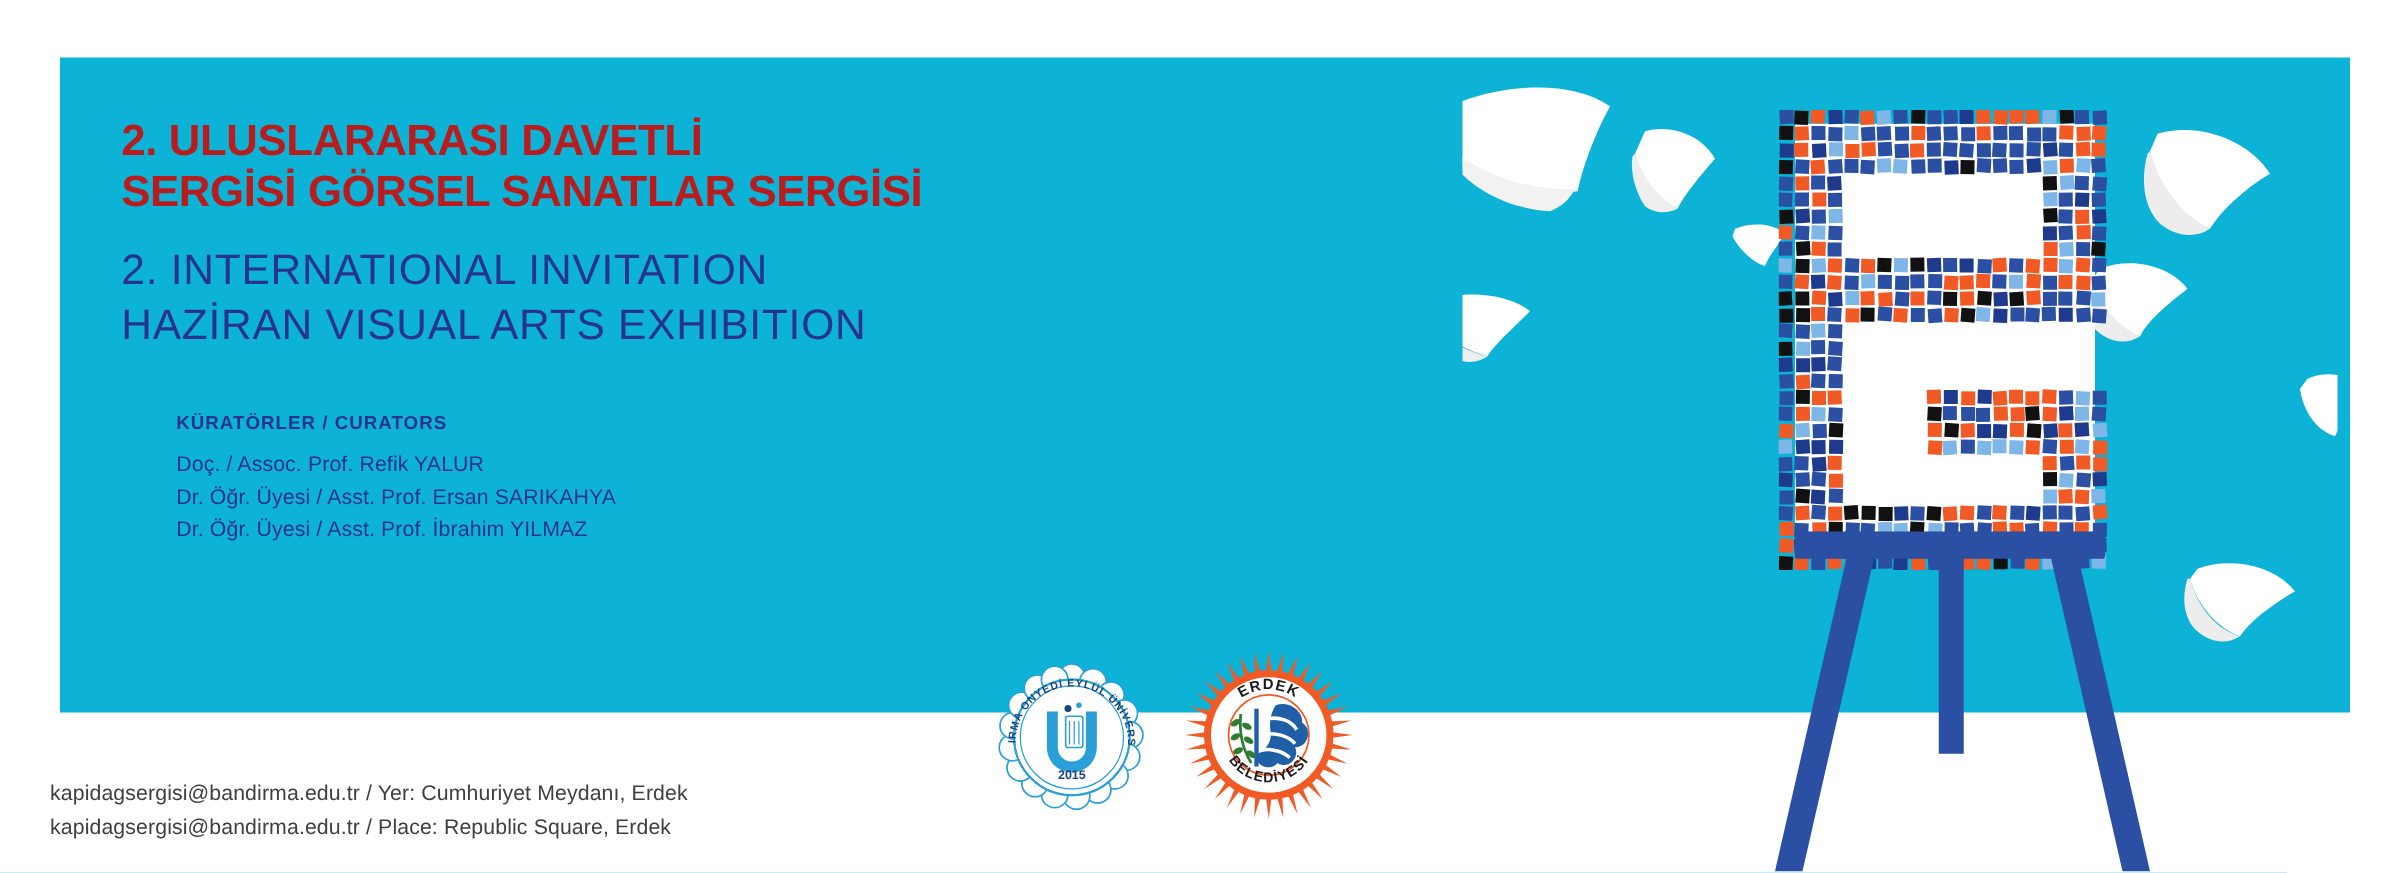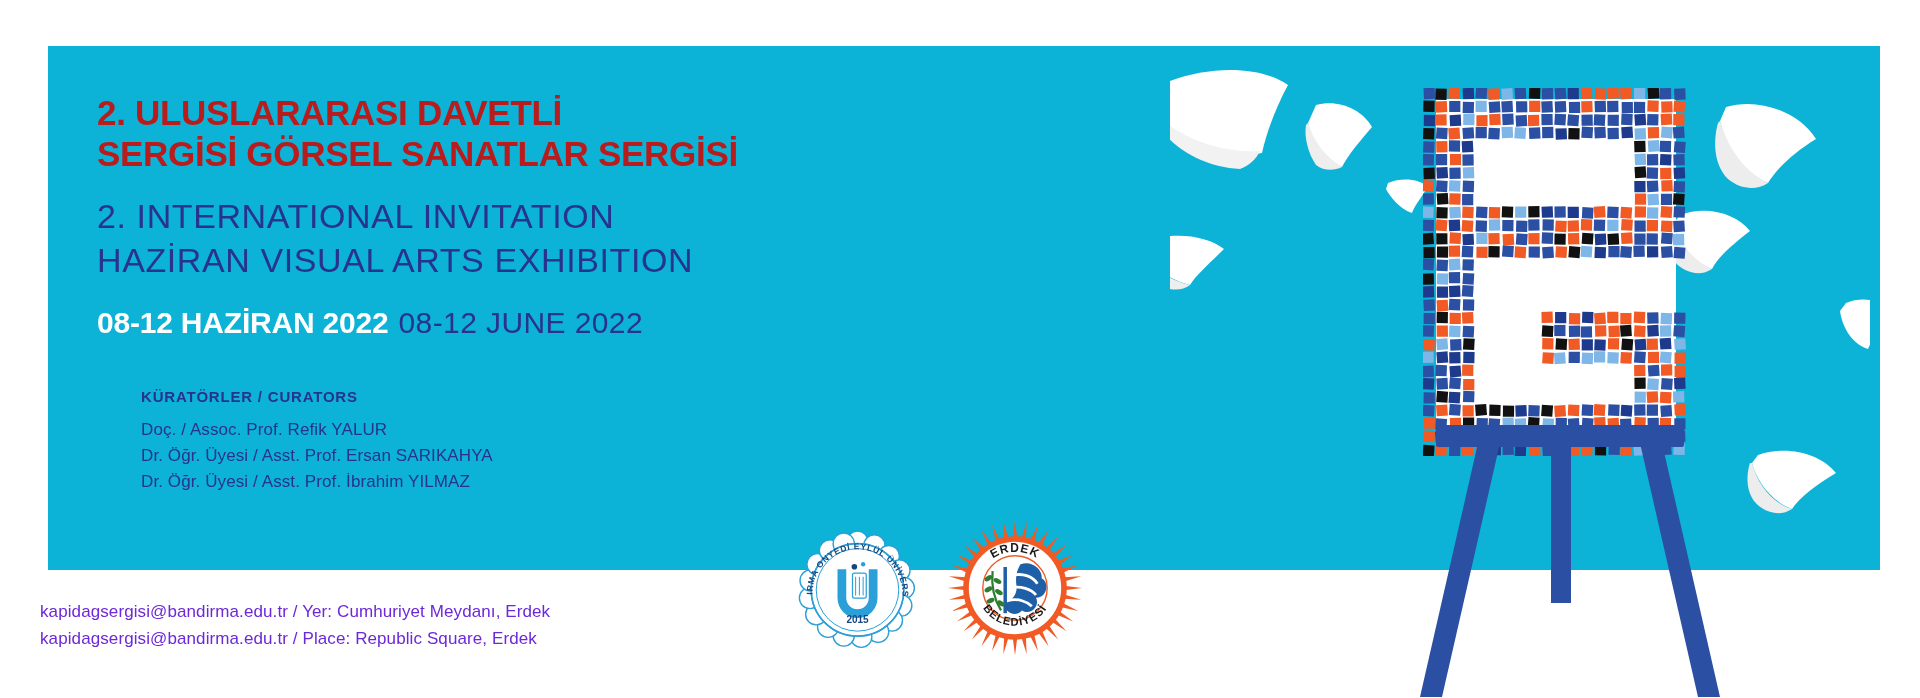--- a/index.html
+++ b/index.html
@@ -34,21 +34,21 @@
     font-weight:bold;color:#27338E;font-size:15px;letter-spacing:0.8px;
     margin-bottom:12px;
   }
   .curator-line{
     color:#27338E;font-size:17px;line-height:26px;font-weight:400;
     letter-spacing:0.1px;
   }
 
   
   #contact{
-    position:absolute;left:40px;top:598px;color:#6d28d9;
+    position:absolute;left:40px;top:621px;color:#404040;
     font-size:17px;line-height:27px;letter-spacing:0.1px;
   }
 
   
   #logo-row{position:absolute;left:795px;top:513px;width:330px;height:130px;}
 
   .logo{position:absolute;}
   #logo-university{left:0;top:15px;width:125px;height:125px;}
   #logo-municipality{left:150px;top:5px;width:140px;height:140px;}
 
@@ -73,23 +73,20 @@
   <div>
     <div class="title-tr">2. ULUSLARARASI DAVETLİ</div>
     <div class="title-tr">SERGİSİ GÖRSEL SANATLAR SERGİSİ</div>
   </div>
 
   <div id="title-en-wrap">
     <div class="title-en">2. INTERNATIONAL INVITATION</div>
     <div class="title-en">HAZİRAN VISUAL ARTS EXHIBITION</div>
   </div>
 
-  <div id="date-line">
-    <span class="date-tr">08-12 HAZİRAN 2022</span><span style="display:inline-block;width:10px"></span><span class="date-en">08-12 JUNE 2022</span>
-  </div>
 
   <div id="curators">
     <div id="curators-heading">KÜRATÖRLER / CURATORS</div>
     <div class="curator-line">Doç. / Assoc. Prof. Refik YALUR</div>
     <div class="curator-line">Dr. Öğr. Üyesi / Asst. Prof. Ersan SARIKAHYA</div>
     <div class="curator-line">Dr. Öğr. Üyesi / Asst. Prof. İbrahim YILMAZ</div>
   </div>
 </div>
 
 <div id="contact">

